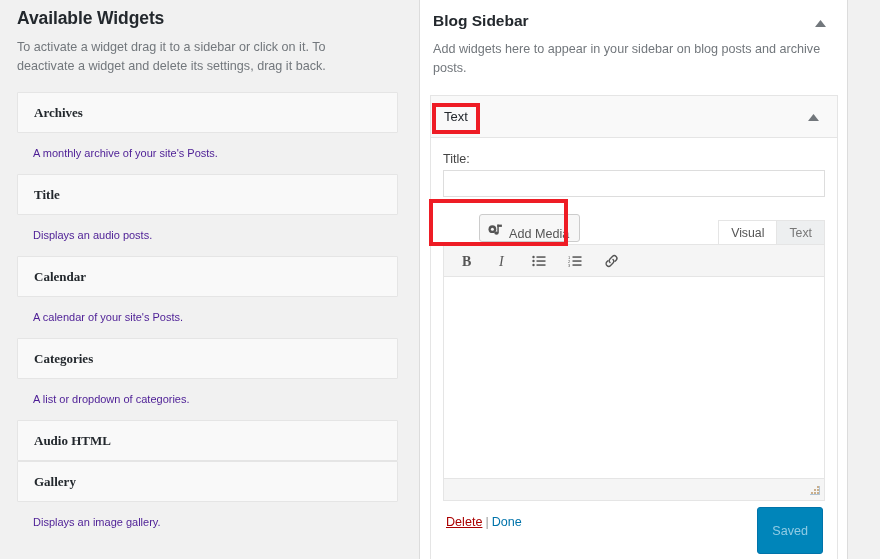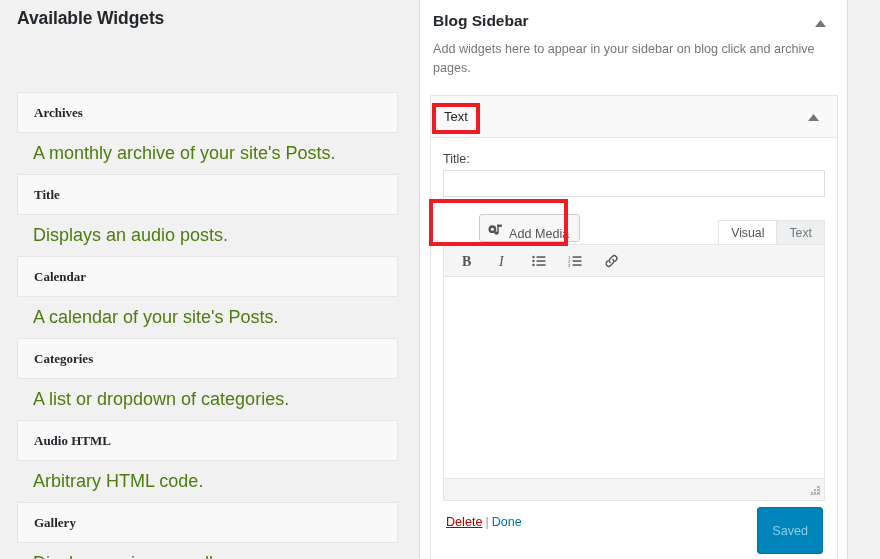--- a/index.html
+++ b/index.html
@@ -69,22 +69,22 @@
   .widget-title {
     font-size: 13px;
     font-weight: bold;
     color: #23282d;
     font-family: Liberation Serif, serif;
   }
 
   .widget-desc {
     margin: 0 22px 0 17px;
     padding: 13px 0 13px 16px;
-    font-size: 18px;
-    color: #4d7c0f;
+    font-size: 11px;
+    color: #4c1d95;
     line-height: 15px;
   }
 
   
   #col-divider {
     position: absolute;
     left: 419px; top: 0;
     width: 1px; height: 559px;
     background: #dcdcdc;
   }
@@ -351,20 +351,21 @@
 </style>
 </head>
 <body>
 
 <div id="screen">
 
   <div id="left-col">
 
     <div id="avail-heading">Available Widgets</div>
 
+    <div id="avail-desc">To activate a widget drag it to a sidebar or click on it. To deactivate a widget and delete its settings, drag it back.</div>
 
     <div id="widget-list">
         <div class="widget-entry">
           <div class="widget-card">
             <span class="widget-title">Archives</span>
           </div>
           <div class="widget-desc">A monthly archive of your site's Posts.</div>
         </div>
         <div class="widget-entry">
           <div class="widget-card">
@@ -381,21 +382,20 @@
         <div class="widget-entry">
           <div class="widget-card">
             <span class="widget-title">Categories</span>
           </div>
           <div class="widget-desc">A list or dropdown of categories.</div>
         </div>
         <div class="widget-entry">
           <div class="widget-card">
             <span class="widget-title">Audio HTML</span>
           </div>
-          <div class="widget-desc">Arbitrary HTML code.</div>
         </div>
         <div class="widget-entry">
           <div class="widget-card">
             <span class="widget-title">Gallery</span>
           </div>
           <div class="widget-desc">Displays an image gallery.</div>
         </div>
       </div>
   </div>
 
@@ -404,21 +404,21 @@
   <div id="right-col">
 
     <div id="sidebar-heading">Blog Sidebar</div>
 
     <div id="sidebar-collapse">
       <svg class="caret-up" width="11" height="7" viewBox="0 0 11 7" aria-hidden="true">
         <path d="M5.5 0 L11 7 L0 7 Z" fill="#72777c"></path>
       </svg>
     </div>
 
-    <div id="sidebar-desc">Add widgets here to appear in your sidebar on blog click and archive pages.</div>
+    <div id="sidebar-desc">Add widgets here to appear in your sidebar on blog posts and archive posts.</div>
 
     <div id="text-widget">
 
       <div id="tw-header">
         <span id="tw-header-title">Text</span>
         <span id="tw-collapse">
           <svg class="caret-up" width="11" height="7" viewBox="0 0 11 7" aria-hidden="true">
             <path d="M5.5 0 L11 7 L0 7 Z" fill="#72777c"></path>
           </svg>
         </span>

